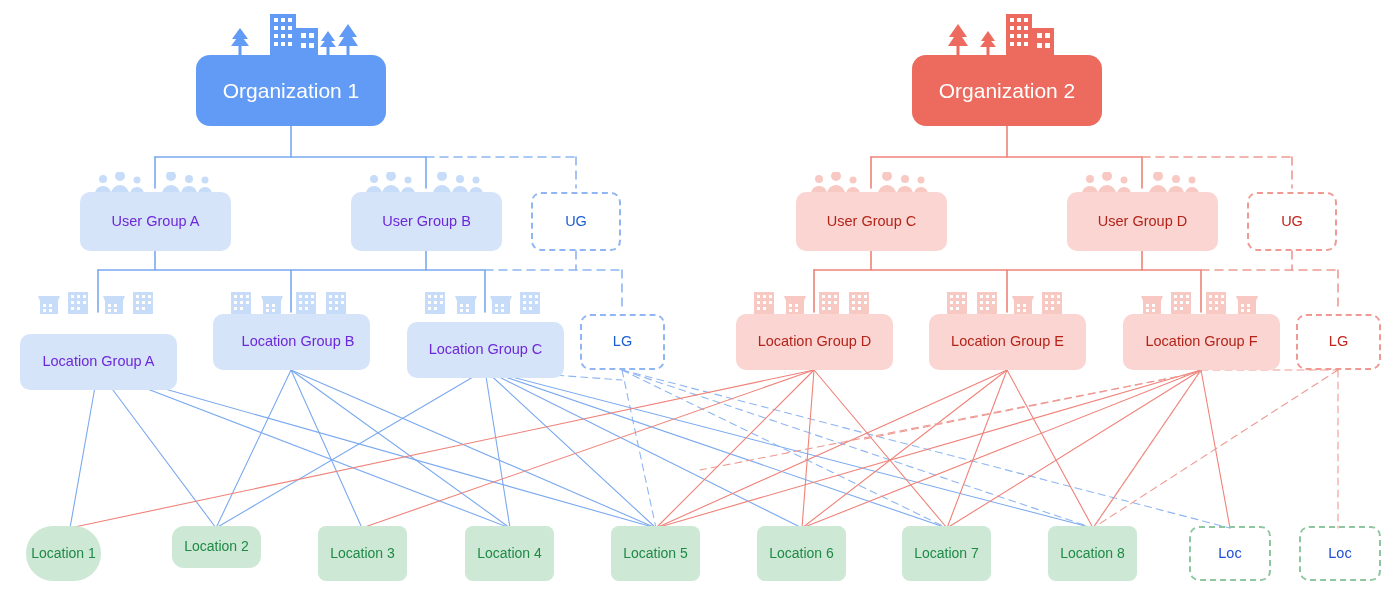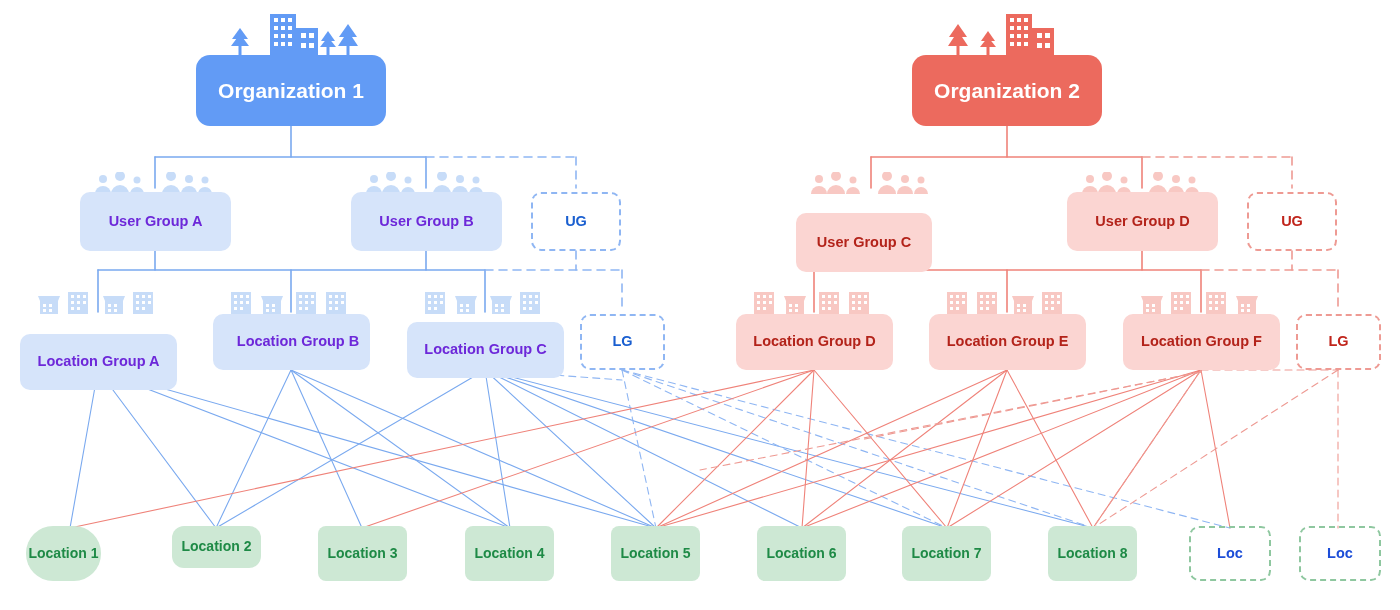--- a/index.html
+++ b/index.html
@@ -26,21 +26,21 @@
     pointer-events: none;
   }
   .node {
     position: absolute;
     box-sizing: border-box;
     display: flex;
     align-items: center;
     justify-content: center;
     text-align: center;
     border-radius: 10px;
-    font-weight: bold;
+    font-weight: normal;
     line-height: 1.1;
     z-index: 5;
   }
   .node-org {
     border-radius: 14px;
     font-size: 21px;
     color: #ffffff;
   }
   .org-blue  { background: #629bf5; }
   .org-red   { background: #ec6a5e; }
@@ -489,21 +489,21 @@
       <circle cx="44" cy="8" r="3.5"></circle>
         <path d="M37 22 a7 7 0 0 1 14 0 Z"></path>
       <circle cx="78" cy="4" r="5"></circle>
         <path d="M69 22 a9 9 0 0 1 18 0 Z"></path>
       <circle cx="96" cy="7" r="4"></circle>
         <path d="M88 22 a8 8 0 0 1 16 0 Z"></path>
       <circle cx="112" cy="8" r="3.5"></circle>
         <path d="M105 22 a7 7 0 0 1 14 0 Z"></path>
     </svg>
   </div>
-  <div class="node node-ug fill-red" style="left:796px; top:192px; width:136px; height:59px;margin-top:21px;">
+  <div class="node node-ug fill-red" style="left:796px; top:192px; width:151px; height:59px;">
     <span>User Group C</span>
   </div>
 
   <div class="icon-wrap" style="left:1080px; top:172px;">
     <svg width="124" height="22" viewBox="0 0 124 22" fill="#f8c8c3" xmlns="http://www.w3.org/2000/svg">
       <circle cx="10" cy="7" r="4"></circle>
         <path d="M2 22 a8 8 0 0 1 16 0 Z"></path>
       <circle cx="27" cy="4" r="5"></circle>
         <path d="M18 22 a9 9 0 0 1 18 0 Z"></path>
       <circle cx="44" cy="8" r="3.5"></circle>

